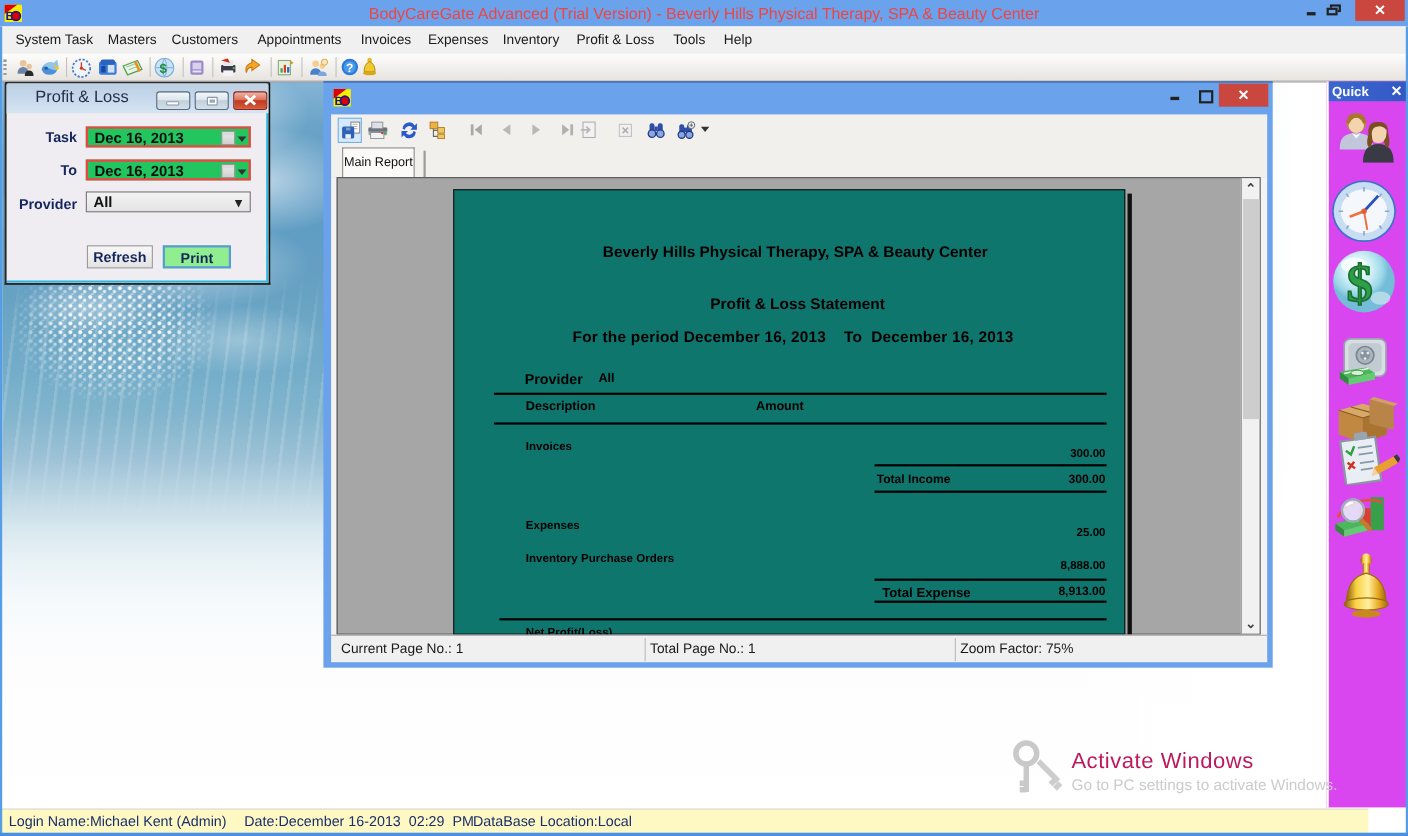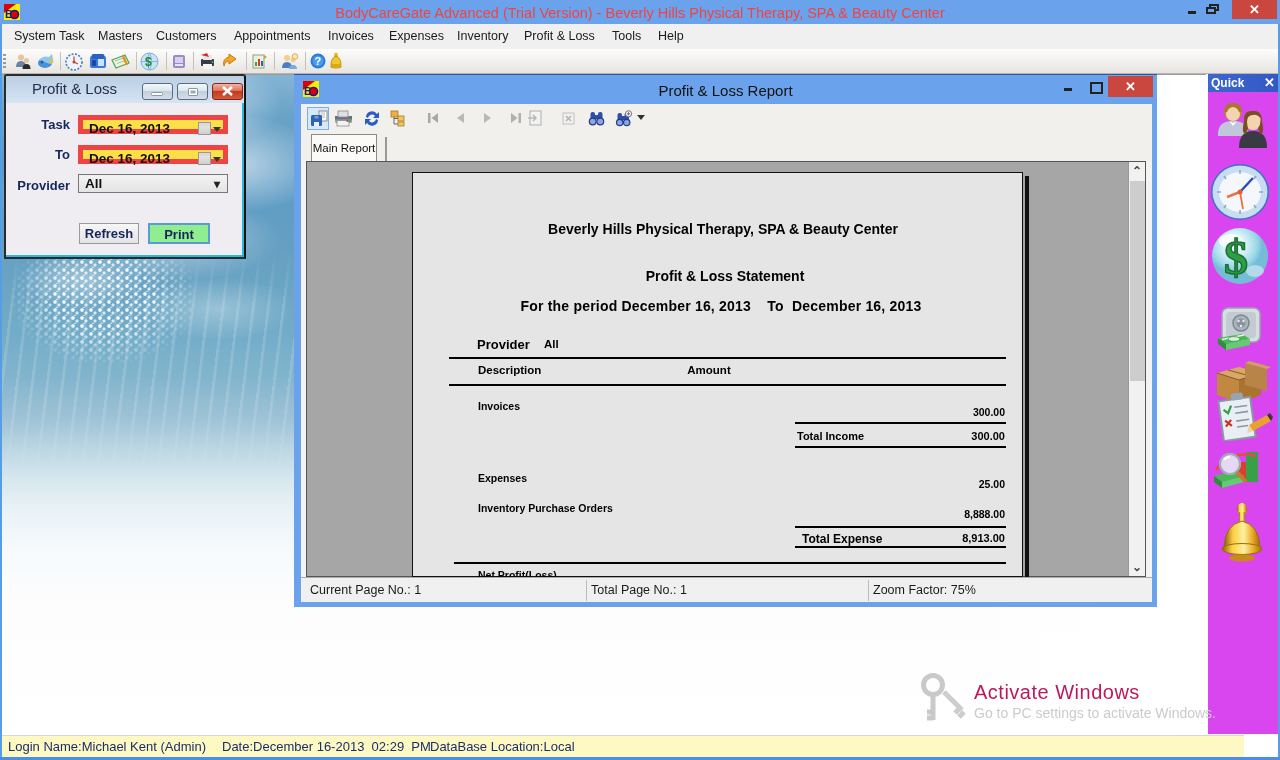--- a/index.html
+++ b/index.html
@@ -35,38 +35,38 @@
 #bgline{left:0;top:74px;width:1280px;height:1px;background:#9a9a9a}
 
 #dlg{left:4px;top:74px;width:242px;height:185px;border:2px solid #2a2a2a;border-right-color:#111;background:#efedf1;border-radius:3px 3px 0 0;box-shadow:inset -2px -2px 0 #28b8e0}
 #dlgtitle{left:0;top:0;width:238px;height:27px;background:linear-gradient(180deg,#bccfe3,#c9dbed 60%,#d7e5f3);border-radius:2px 2px 0 0}
 #dlgtitle .t{position:absolute;left:26px;top:4px;font-size:15px;color:#262e4e}
 .capbtn{position:absolute;top:7px;width:31px;height:17px;border:1px solid #5a6b7d;border-radius:3px}
 .capbtn.sil{background:linear-gradient(180deg,#f4f8fb,#dce6ee 45%,#c2cfdb 50%,#d4dfe8)}
 #dcb1{left:136px}#dcb2{left:171px}
 #dcb3{left:206px;width:31px;background:linear-gradient(180deg,#f0b5a5,#e0715a 45%,#c03a22 50%,#d55b3a);border-color:#8a2418}
 .lbl{position:absolute;font-size:13px;font-weight:bold;color:#15265c;text-align:right;width:64px}
-.dfield{position:absolute;left:72px;width:150px;height:19px;background:#fde047;border:5px solid #ef4444;font-size:13.5px;font-weight:bold;color:#111;line-height:17px;padding-left:6px}
+.dfield{position:absolute;left:72px;width:150px;height:19px;background:#22c55e;border:2px solid #ef4444;font-size:13.5px;font-weight:bold;color:#111;line-height:17px;padding-left:6px}
 .cal{position:absolute;right:12px;top:2px;width:13px;height:13px;background:linear-gradient(180deg,#ececec,#cfcfcf);border:1px solid #999;box-shadow:inset 0 3px 0 #dadada}
 .dar{position:absolute;right:2px;top:7px;width:0;height:0;border-left:4.5px solid transparent;border-right:4.5px solid transparent;border-top:5px solid #333}
 #combo{position:absolute;left:72px;top:98px;width:150px;height:19px;background:linear-gradient(180deg,#f3f3f3,#e4e4e6);border:1px solid #777;font-size:13.5px;font-weight:bold;color:#111;line-height:17px;padding-left:6px}
 #combo .chev{position:absolute;right:7px;top:1px;font-size:12px;color:#222;font-weight:bold}
 .btn{position:absolute;top:147px;height:21px;font-size:13px;font-weight:bold;color:#15265c;text-align:center;line-height:19px}
 #btnRefresh{left:73px;width:60px;background:linear-gradient(180deg,#f7f7f7,#e3e3e3);border:1px solid #9a9a9a}
 #btnPrint{left:142px;width:62px;background:#90ee90;border:2px solid #5a9bd5}
 
 #rw{left:294px;top:74px;width:863px;height:533px;background:#6ba2ec;border-top:1px solid #30589a}
 #rwicon{left:9px;top:6px;width:16px;height:16px}
 #rmini{left:770px;top:13px;width:8px;height:3px;background:#222}
 #rmaxi{left:796px;top:7px;width:13px;height:12px;border:2px solid #222}
 #rclose{left:814px;top:1px;width:45px;height:21px;background:#c9473f;color:#fff;text-align:center;font-size:13px;font-weight:bold;line-height:21px}
 #rtb{left:7px;top:29px;width:851px;height:57px;background:#f2f0ed}
 #rtab{left:17px;top:59px;width:66px;height:27px;background:#fbfaf8;border:1px solid #8a8a8a;border-bottom:none;font-size:11.5px;color:#111;text-align:center;line-height:26px;white-space:nowrap}
 #rarea{left:12px;top:86px;width:840px;height:416px;background:#a6a6a6;border:1px solid #555}
-#rpage{position:absolute;left:105px;top:10px;width:611px;height:405px;background:#e5e5e5;border:1px solid #111}
+#rpage{position:absolute;left:105px;top:10px;width:611px;height:405px;background:#0f766e;border:1px solid #111}
 #rshadow{position:absolute;left:718px;top:14px;width:4px;height:401px;background:#111}
 #rscroll{position:absolute;right:0;top:0;width:17px;height:414px;background:#f1f1f1;border-left:1px solid #999}
 #rthumb{position:absolute;left:1px;top:19px;width:15px;height:200px;background:#cdcdcd}
 .schev{position:absolute;left:3px;font-size:12px;color:#444;font-weight:bold}
 #rstatus{left:7px;top:502px;width:851px;height:25px;background:#f0f0f0;border-top:1px solid #aaa;font-size:12.5px;color:#1a1a1a}
 #rstatus span{position:absolute;top:5px}
 #rstatus .sep{position:absolute;top:2px;width:1px;height:21px;background:#bbb}
 
 #rpage .c{position:absolute;font-weight:bold;color:#000}
 .hl{position:absolute;background:#000}
@@ -218,21 +218,20 @@
   <div class="lbl" style="left:0;top:71px">To</div>
   <div class="lbl" style="left:0;top:102px">Provider</div>
   <div class="dfield" style="top:39px">Dec 16, 2013<span class="cal"></span><span class="dar"></span></div>
   <div class="dfield" style="top:69px">Dec 16, 2013<span class="cal"></span><span class="dar"></span></div>
   <div id="combo">All<span class="chev">▾</span></div>
   <div class="btn" id="btnRefresh">Refresh</div>
   <div class="btn" id="btnPrint">Print</div>
 </div>
 
 <div class="abs" id="rw">
-  <div class="abs ttext" style="left:0;top:7px;width:863px;text-align:center;font-size:15px;color:#111">Profit &amp; Loss Report</div>
   <svg class="abs" id="rwicon" viewBox="0 0 16 16">
         <rect width="16" height="16" fill="#f8ef00"></rect>
         <path d="M0 0 L12 0 L0 9 Z" fill="#dd0000"></path>
         <text x="1" y="14" font-size="11" font-weight="bold" fill="#1a1a8c" font-family="Liberation Sans">B</text>
         <circle cx="10.5" cy="10.5" r="4" fill="#dd0000" stroke="#1a1a8c" stroke-width="1.6"></circle>
       </svg>
   <div class="abs" id="rmini"></div>
   <div class="abs" id="rmaxi"></div>
   <div class="abs" id="rclose">✕</div>
   <div class="abs" id="rtb">

